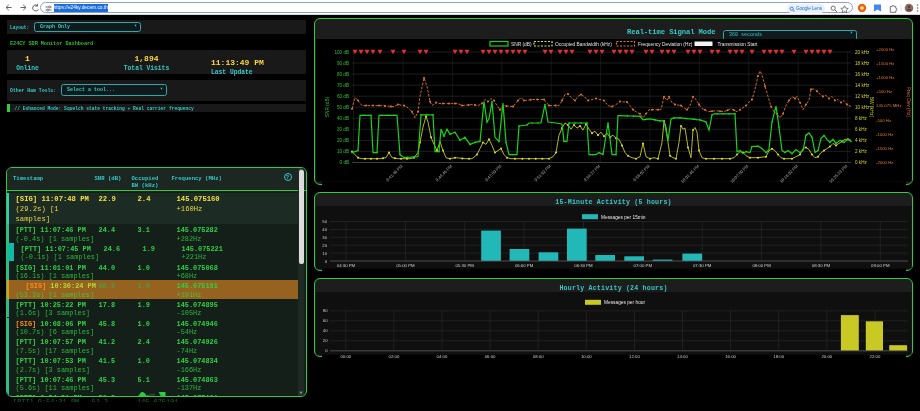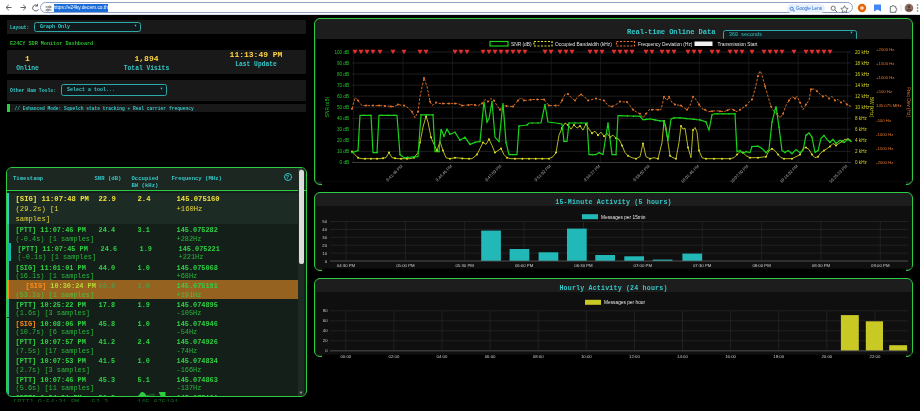--- a/index.html
+++ b/index.html
@@ -76,21 +76,21 @@
 <div class="abs" style="left:10px;top:40.5px;color:#2eb82e;font-size:5.3px;font-weight:bold;letter-spacing:-0.1px">E24CY SDR Monitor Dashboard</div>
 <div class="bar" style="top:50px;height:24px">
   <div class="abs" style="left:6px;top:4px;width:30px;text-align:center">
     <div style="color:#ffd83d;font-size:8px;font-weight:bold">1</div>
     <div class="teal" style="font-size:6.3px;font-weight:bold;margin-top:1.5px">Online</div>
   </div>
   <div class="abs" style="left:75px;top:4px;width:130px;text-align:center">
     <div style="color:#ffd83d;font-size:8px;font-weight:bold">1,894</div>
     <div class="teal" style="font-size:6.3px;font-weight:bold;margin-top:1.5px">Total Visits</div>
   </div>
-  <div class="abs" style="right:5px;top:0;width:90px;text-align:center">
+  <div class="abs" style="right:5px;top:8px;width:90px;text-align:left">
     <div style="color:#ffd83d;font-size:8px;font-weight:bold">11:13:49 PM</div>
     <div class="teal" style="font-size:6.3px;font-weight:bold;margin-top:1.5px">Last Update</div>
   </div>
 </div>
 <div class="bar" style="top:80px;height:20.5px">
   <span class="abs teal" style="left:3.5px;top:8px;font-size:4.8px;font-weight:bold">Other Ham Tools:</span>
   <div class="sel2" style="left:54.5px;top:4px;width:106px;height:12px;line-height:10.5px;padding-left:5px">Select a tool...<span class="arr">▾</span></div>
 </div>
 <div class="bar" style="top:104px;height:8px;border-left:3px solid #2ecc40">
   <span class="abs teal" style="left:5px;top:1.8px;font-size:4.6px;font-weight:bold">// Enhanced Mode: Squelch state tracking + Real carrier frequency</span>
@@ -116,21 +116,21 @@
 <span class="abs" style="left:168px;top:12.2px;font-size:7.2px;color:#e8d838">+160Hz</span>
 </div>
 <div class="abs" style="left:0;top:56.5px;width:330px;height:18.7px;border-left:2px solid #2fb5a5">
 <span class="abs" style="left:7px;top:2.2px;font-size:6.9px;font-weight:bold;color:#2fd044">[PTT]<span style="color:#2fd044"> 11:07:46 PM</span></span>
 <span class="abs" style="left:7px;top:10.7px;font-size:6.9px;color:#28b83a">(-0.4s) [1 samples]</span>
 <span class="abs" style="left:90px;top:2.2px;font-size:6.9px;font-weight:bold;color:#2fd044">24.4</span>
 <span class="abs" style="left:129px;top:2.2px;font-size:6.9px;font-weight:bold;color:#2fd044">3.1</span>
 <span class="abs" style="left:168px;top:2.2px;font-size:6.9px;font-weight:bold;color:#2fd044">145.075282</span>
 <span class="abs" style="left:168px;top:10.7px;font-size:6.9px;color:#28b83a">+282Hz</span>
 </div>
-<div class="abs" style="left:0;top:75.2px;width:232px;height:18.7px;border-left:4px solid #14b8a6">
+<div class="abs" style="left:0;top:75.2px;width:232px;height:18.7px;border-left:7px solid #14b8a6">
 <span class="abs" style="left:7px;top:2.2px;font-size:6.9px;font-weight:bold;color:#2fd044">[PTT]<span style="color:#2fd044"> 11:07:45 PM</span></span>
 <span class="abs" style="left:7px;top:10.7px;font-size:6.9px;color:#28b83a">(-0.1s) [1 samples]</span>
 <span class="abs" style="left:90px;top:2.2px;font-size:6.9px;font-weight:bold;color:#2fd044">24.6</span>
 <span class="abs" style="left:129px;top:2.2px;font-size:6.9px;font-weight:bold;color:#2fd044">1.9</span>
 <span class="abs" style="left:168px;top:2.2px;font-size:6.9px;font-weight:bold;color:#2fd044">145.075221</span>
 <span class="abs" style="left:168px;top:10.7px;font-size:6.9px;color:#28b83a">+221Hz</span>
 </div>
 <div class="abs" style="left:0;top:93.9px;width:291px;height:18.7px;border-left:2px solid #2fb5a5">
 <span class="abs" style="left:7px;top:2.2px;font-size:6.9px;font-weight:bold;color:#2fd044">[SIG]<span style="color:#2fd044"> 11:01:01 PM</span></span>
 <span class="abs" style="left:7px;top:10.7px;font-size:6.9px;color:#28b83a">(16.1s) [1 samples]</span>
@@ -202,21 +202,21 @@
     <div class="abs" style="left:0;bottom:0;width:6px;height:5px;background:#27332c;color:#9ab;font-size:4px;text-align:center;line-height:5px">▼</div>
   </div>
 </div>
 
 <div class="abs" style="left:138px;top:391.5px;width:9.5px;height:5.5px;background:#2ecc40;clip-path:polygon(0 100%,25% 25%,45% 0,70% 30%,100% 100%)"></div>
 <div class="abs" style="left:158.5px;top:391.8px;width:7px;height:5.2px;background:#2ecc40;clip-path:polygon(0 0,100% 0,100% 100%,38% 100%)"></div>
 <div class="abs" style="left:149px;top:392.5px;color:#2ecc40;font-size:3.2px">&gt;&gt;&gt;</div>
 <div class="abs" style="left:13px;top:397.5px;width:280px;height:4.5px;overflow:hidden;color:#136a22;font-size:6.9px;font-weight:normal;font-family:'Liberation Mono',monospace">[PTT] 9:54:31 PM&nbsp;&nbsp;&nbsp;52.3&nbsp;&nbsp;&nbsp;&nbsp;&nbsp;&nbsp;&nbsp;145.075101</div>
 
 <div class="panel" id="p1" style="left:314px;top:17.5px;width:599px;height:167px">
-  <span class="abs" style="left:312px;top:9px;color:#35c8c8;font-weight:bold;font-size:7.2px;letter-spacing:-0.1px">Real-time Online Data</span>
+  <span class="abs" style="left:312px;top:9px;color:#35c8c8;font-weight:bold;font-size:7.2px;letter-spacing:-0.1px">Real-time Signal Mode</span>
   <div class="sel2" style="left:408px;top:11px;width:134px;height:11px;line-height:9.5px;padding-left:5px;font-weight:normal">360 seconds<span class="arr">▾</span></div>
 </div>
 <div class="panel" id="p2" style="left:314px;top:191.5px;width:599px;height:79px">
   <div class="ptitle" style="top:6px">15-Minute Activity (5 hours)</div>
 </div>
 <div class="panel" id="p3" style="left:314px;top:277.5px;width:599px;height:79px">
   <div class="ptitle" style="top:6px">Hourly Activity (24 hours)</div>
 </div>
 
 <svg width="600" height="152" viewBox="313 39 600 152" style="position:absolute;left:313px;top:39px">

